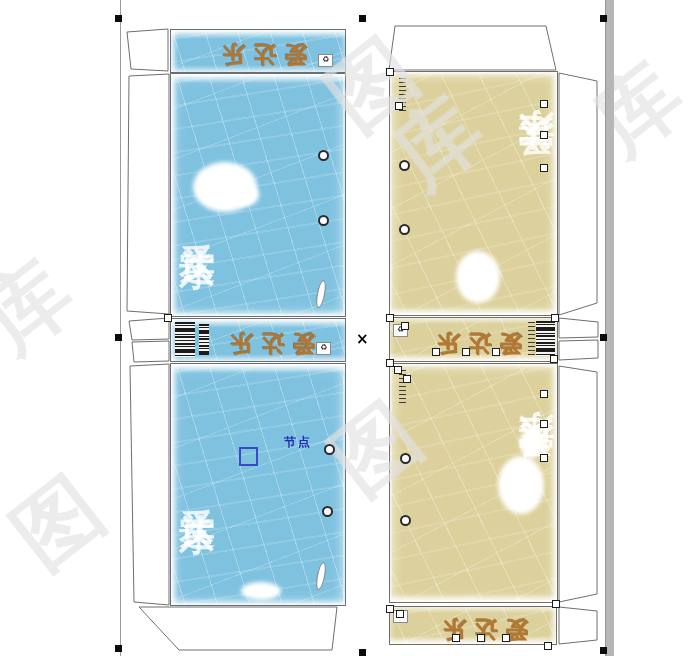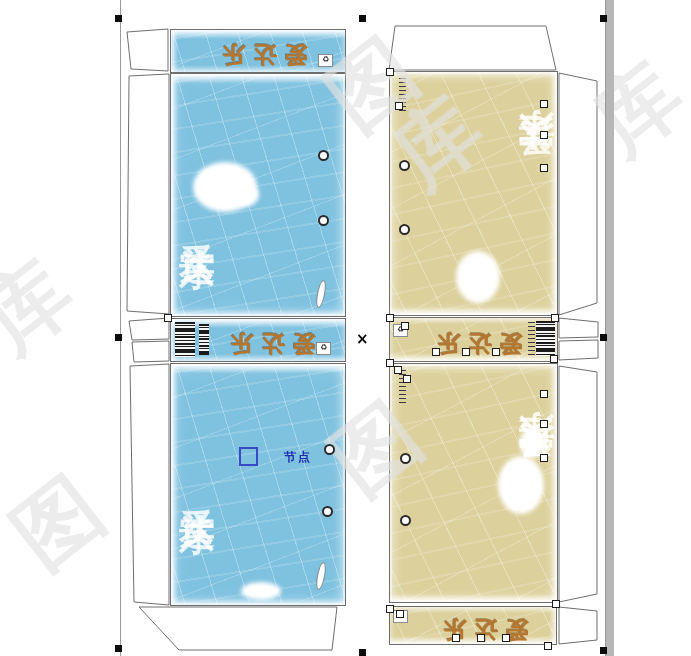--- a/index.html
+++ b/index.html
@@ -50,21 +50,21 @@
   .nsq{position:absolute;width:6px;height:6px;background:#fff;border:1px solid #1d1d1d;z-index:55;}
   
   .ncirc{position:absolute;width:7px;height:7px;background:#fff;border:2px solid #2a2a2a;
          border-radius:50%;z-index:55;}
   
   #centermark{position:absolute;left:356px;top:330px;z-index:60;font-size:15px;
               font-weight:bold;color:#000;}
   
   #nodesq{position:absolute;left:239px;top:447px;width:15px;height:15px;
           border:2px solid #3a49c4;z-index:56;background:transparent;}
-  #nodelabel{position:absolute;left:284px;top:449px;z-index:56;color:#1e2db0;
+  #nodelabel{position:absolute;left:284px;top:434px;z-index:56;color:#1e2db0;
              font-size:12px;font-weight:bold;letter-spacing:2px;}
   
   #guideline{position:absolute;left:120px;top:0;width:1px;height:656px;background:#9a9a9a;z-index:5;}
   #scrollbar{position:absolute;left:605px;top:0;width:8px;height:656px;background:#b6b6b6;
              border-left:1px solid #989898;z-index:50;}
   
   .wm{position:absolute;z-index:40;font-size:84px;font-weight:bold;
       color:rgba(128,128,128,0.15);transform:rotate(-38deg);pointer-events:none;
       text-shadow:0 0 1px rgba(255,255,255,.6);}
   svg#diecuts{position:absolute;left:0;top:0;z-index:6;}

